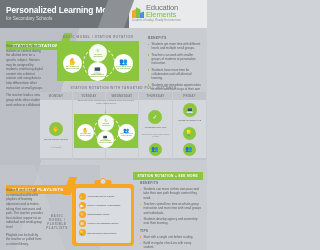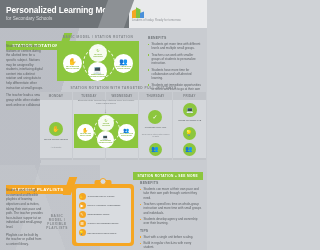--- a/index.html
+++ b/index.html
@@ -115,20 +115,24 @@
     <div class="title">Personalized Learning Models</div>
     <div class="subtitle">for Secondary Schools</div>
 
     <div class="logo">
       <div class="logo-row">
         <div class="logo-mark">
           <div class="lm1"></div>
             <div class="lm2"></div>
             <div class="lm3"></div>
         </div>
+        <div class="logo-txt">
+          <div class="logo-1">Education</div>
+          <div class="logo-2">Elements</div>
+        </div>
       </div>
       <div class="logo-tag">Leaders of today. Ready for tomorrow.</div>
     </div>
   </div>
 
   <div class="badge-wrap green" style="left:6px;top:33px;">
     <span class="badge green">STATION ROTATION</span>
   </div>
 
   <div class="body-copy" style="position:absolute;left:6px;top:44px;width:37px;">

